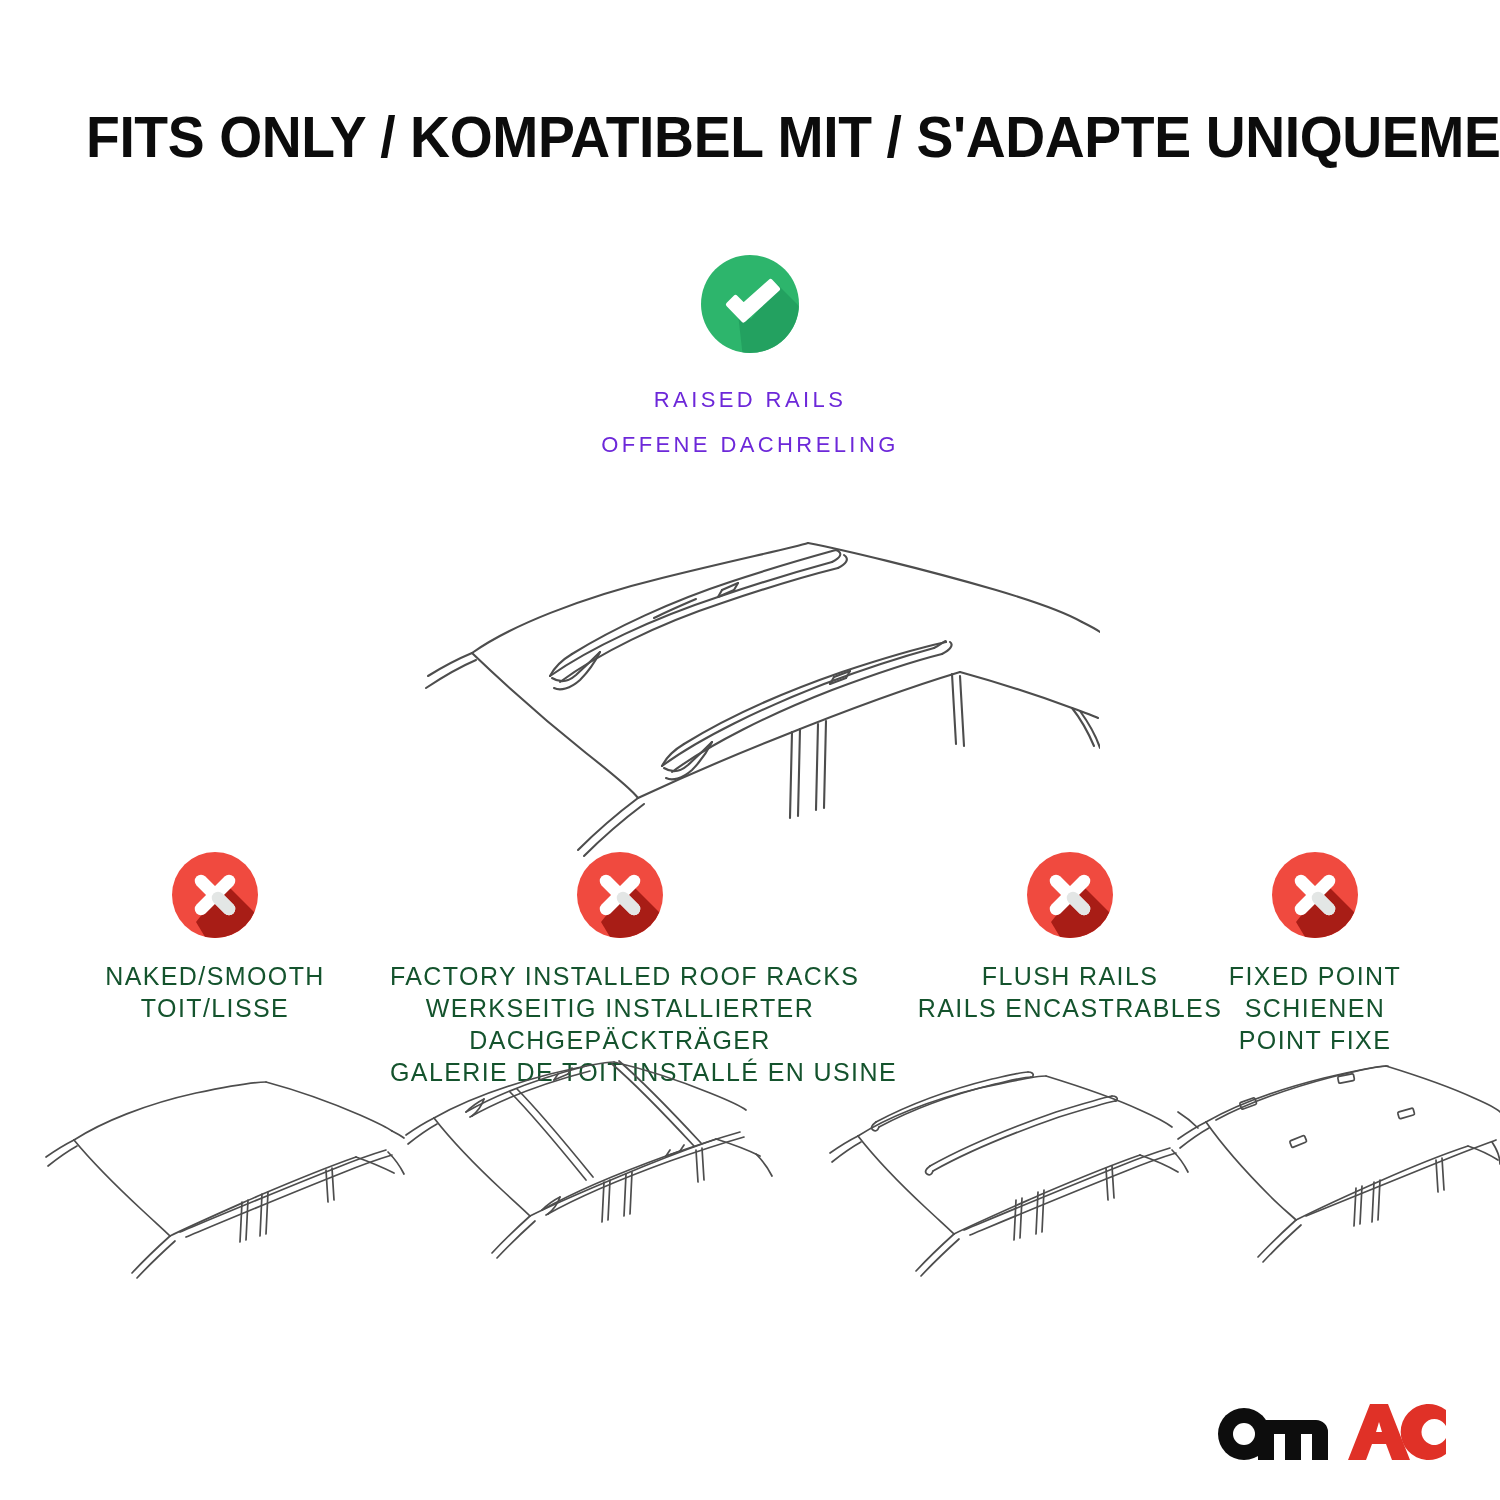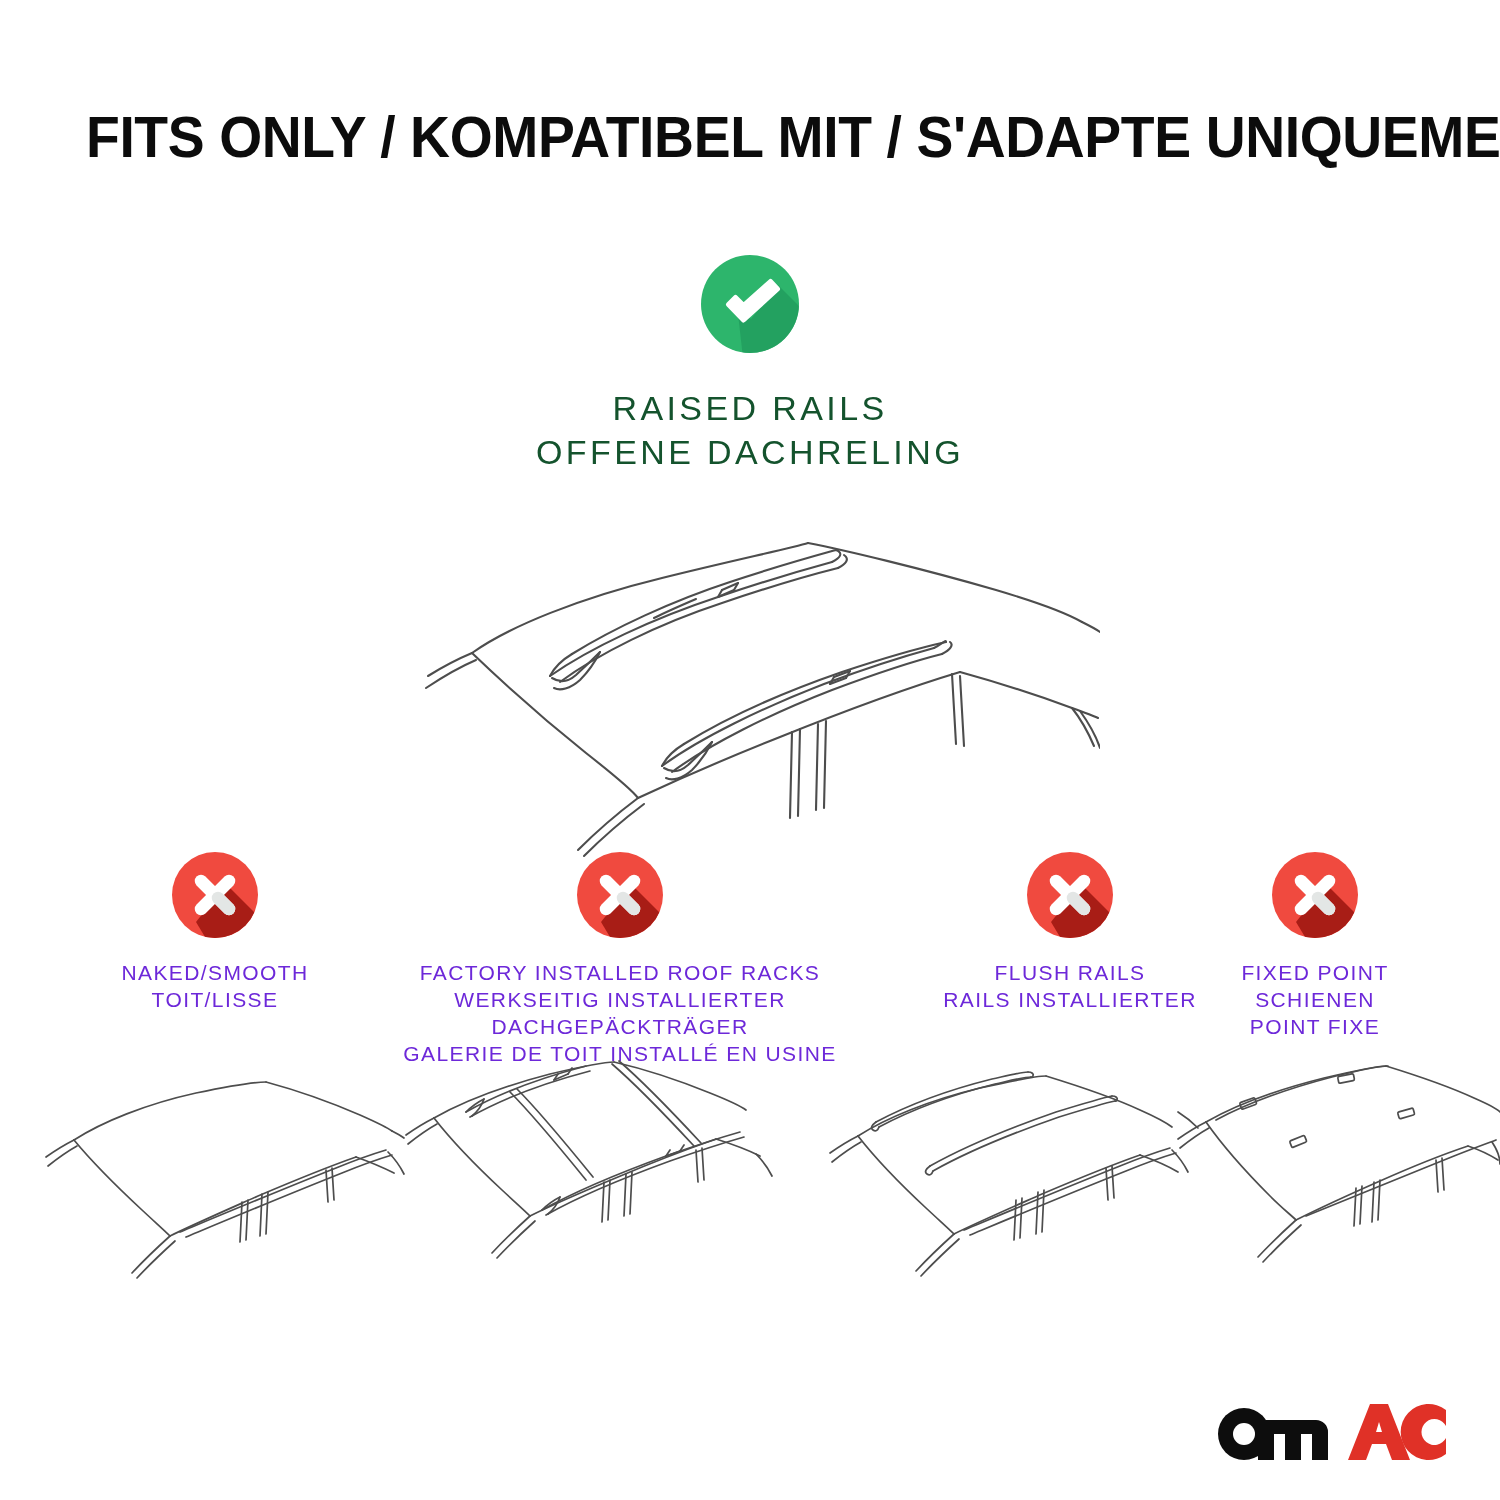--- a/index.html
+++ b/index.html
@@ -52,24 +52,25 @@
     width: 108px;
     height: 108px;
   }
   .icon-circle svg { display: block; }
 
   .good-labels {
     margin-top: 24px;
     line-height: 1.30;
   }
   .good-labels div {
-    font-size: 34px;
+    font-size: 22px;
     letter-spacing: 3.4px;
-    color: #14532d;
+    color: #6d28d9;
     font-weight: 400;
+    margin-top: 16px;
   }
 
   
   .hero-illustration {
     position: absolute;
     left: 400px;
     top: 498px;
     width: 700px;
     height: 360px;
   }
@@ -90,23 +91,23 @@
   .bad-col .icon-wrap {
     text-align: center;
   }
   .bad-col .icon-circle { width: 94px; height: 94px; }
   .bad-labels {
     margin-top: 14px;
     text-align: center;
     line-height: 1.28;
   }
   .bad-labels div {
-    font-size: 21px;
+    font-size: 25px;
     letter-spacing: 1.4px;
-    color: #6d28d9;
+    color: #14532d;
     white-space: nowrap;
   }
 
   
   .col-1 { left: 35px;   width: 360px; }
   .col-2 { left: 390px;  width: 460px; }
   .col-3 { left: 895px;  width: 350px; }
   .col-4 { left: 1190px; width: 250px; }
 
   
@@ -304,21 +305,21 @@
           <g stroke-linecap="round" stroke-width="12.5" fill="none">
             <line x1="33" y1="33" x2="61" y2="61" stroke="#FFFFFF"></line>
             <line x1="61" y1="33" x2="33" y2="61" stroke="#FFFFFF"></line>
             <line x1="50" y1="50" x2="61" y2="61" stroke="#E3E6E5"></line>
           </g>
         </svg>
       </div>
     </div>
     <div class="bad-labels">
       <div>FLUSH RAILS</div>
-      <div>RAILS INSTALLIERTER</div>
+      <div>RAILS ENCASTRABLES</div>
     </div>
   </div>
 
   <div class="bad-col col-4">
     <div class="icon-wrap">
       <div class="icon-circle">
         <svg viewBox="0 0 94 94" width="94" height="94" aria-hidden="true">
           <defs>
               <clipPath id="xc4">
                 <circle cx="47" cy="47" r="43"></circle>

